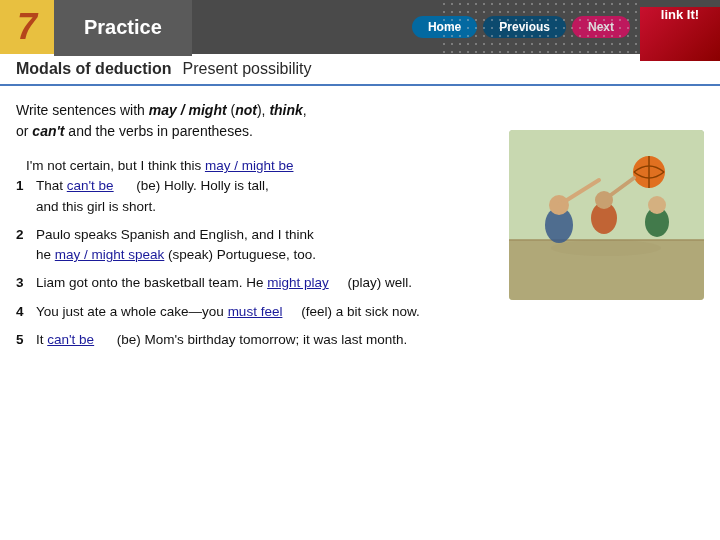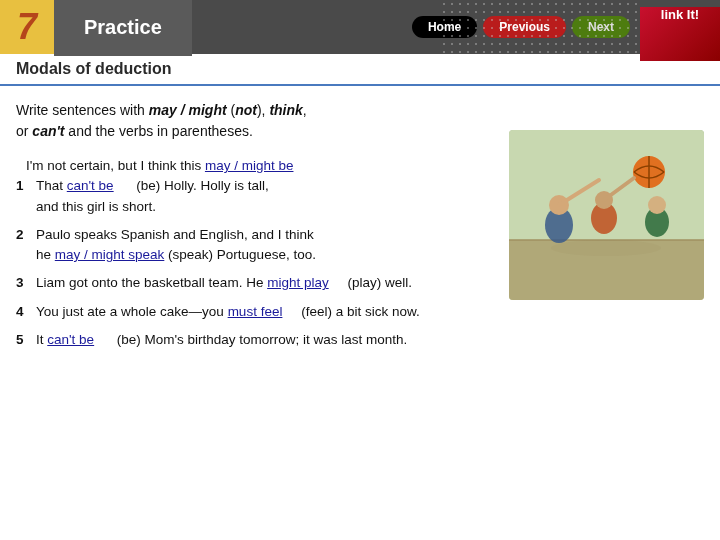--- a/index.html
+++ b/index.html
@@ -52,29 +52,29 @@
     }
     .nav-btn {
       border-radius: 12px;
       padding: 4px 16px;
       font-size: 12px;
       font-weight: bold;
       cursor: pointer;
       border: none;
     }
     .nav-btn.home {
-      background: #000000;
+      background: #0369a1;
       color: #fff;
     }
     .nav-btn.previous {
-      background: #b91c1c;
+      background: #0c4a6e;
       color: #fff;
     }
     .nav-btn.next {
-      background: #4d7c0f;
+      background: #be185d;
       color: #ddd;
     }
     .logo-area {
       position: absolute;
       right: 0;
       top: 7px;
       width: 80px;
       height: 54px;
       background: linear-gradient(135deg, #c8102e 0%, #8b0000 100%);
       display: flex;
@@ -206,20 +206,21 @@
     <button class="nav-btn next">Next</button>
   </div>
   <div class="logo-area">
     <div class="logo-text">link
 It!</div>
   </div>
 </div>
 
 <div class="subtitle-bar">
   <span class="subtitle-label">Modals of deduction</span>
+  <span class="subtitle-topic">Present possibility</span>
 </div>
 
 <div class="main-content">
   <div class="left-section">
 
     <div class="instruction-box">
       <p class="instruction-text">
         Write sentences with <em>may / might</em> (<em>not</em>), <em>think</em>,<br>
         or <em>can't</em> and the verbs in parentheses.
       </p>

